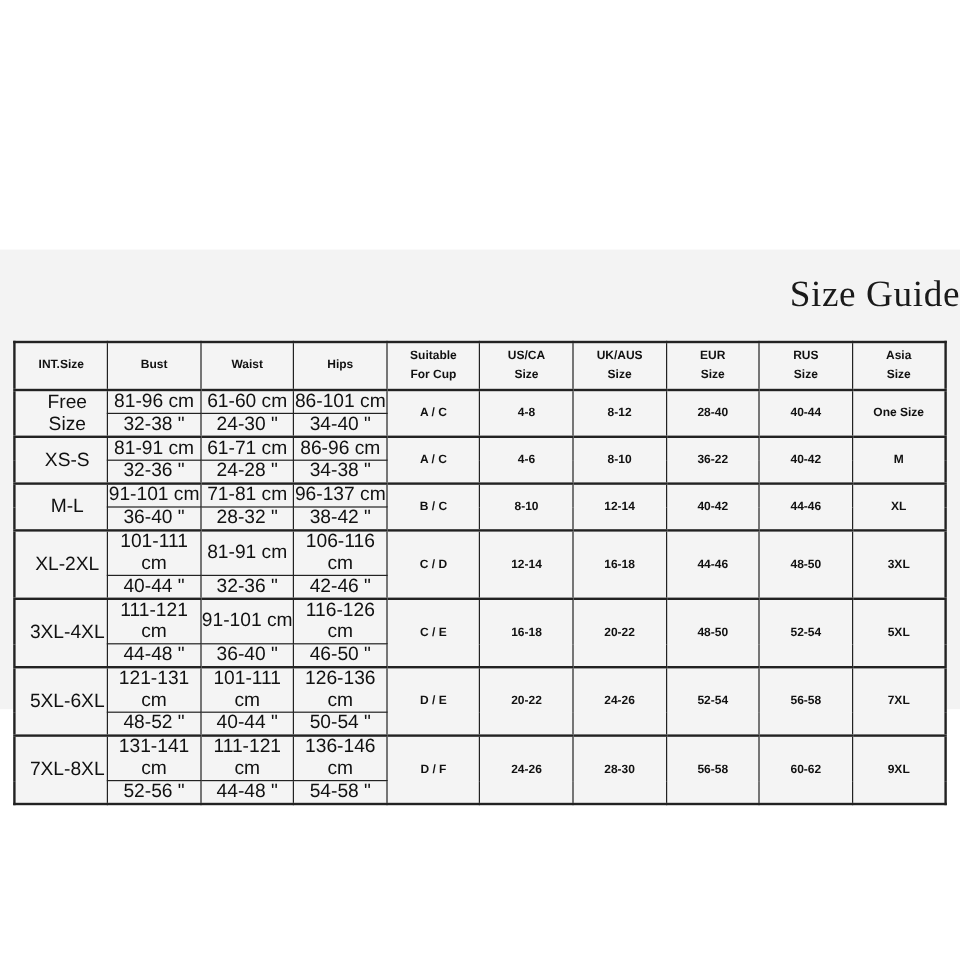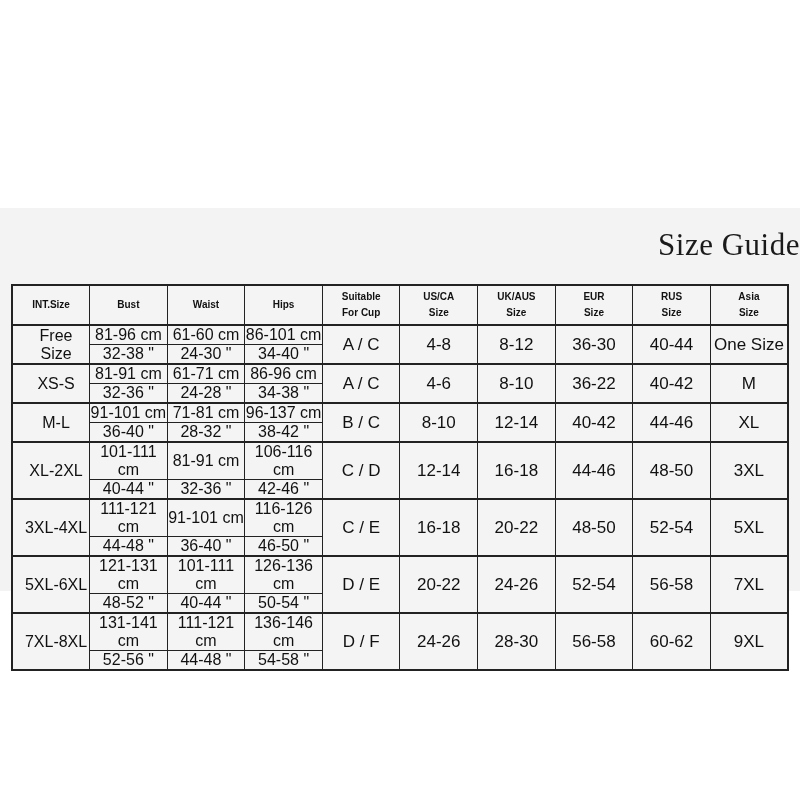--- a/index.html
+++ b/index.html
@@ -68,22 +68,22 @@
     font-size: 16px;
     font-weight: 400;
     padding-left: 10px;
   }
   .size-table td.meas {
     height: 18px;
     font-size: 16px;
     font-weight: 400;
   }
   .size-table td.val {
-    font-size: 17px;
-    font-weight: 400;
+    font-size: 10px;
+    font-weight: 700;
   }
 </style>
 </head>
 <body>
 
 <div class="panel"></div>
 
 <div class="title">Size Guide</div>
 
 <table class="size-table">
@@ -121,21 +121,21 @@
   </thead>
   <tbody>
   <tr class="sub-top">
     <td class="int-size" rowspan="2">Free Size</td>
     <td class="meas">81-96 cm</td>
     <td class="meas">61-60 cm</td>
     <td class="meas">86-101 cm</td>
     <td class="val" rowspan="2">A / C</td>
     <td class="val" rowspan="2">4-8</td>
     <td class="val" rowspan="2">8-12</td>
-    <td class="val" rowspan="2">36-30</td>
+    <td class="val" rowspan="2">28-40</td>
     <td class="val" rowspan="2">40-44</td>
     <td class="val" rowspan="2">One Size</td>
   </tr>
   <tr>
     <td class="meas">32-38 "</td>
     <td class="meas">24-30 "</td>
     <td class="meas">34-40 "</td>
   </tr>
 
   <tr class="sub-top">

